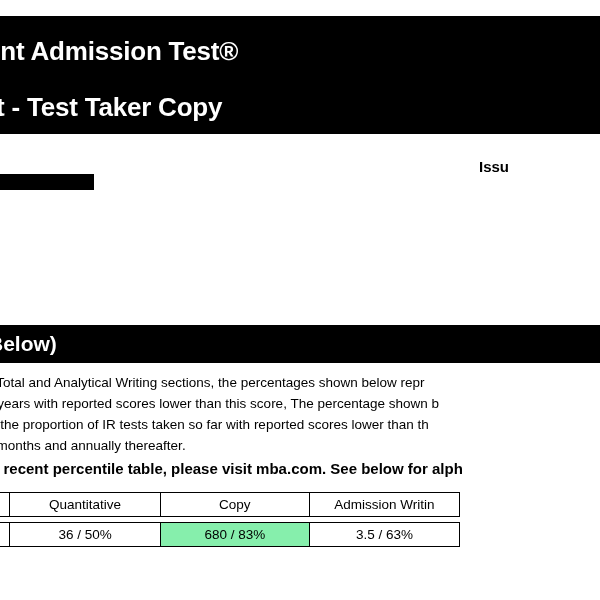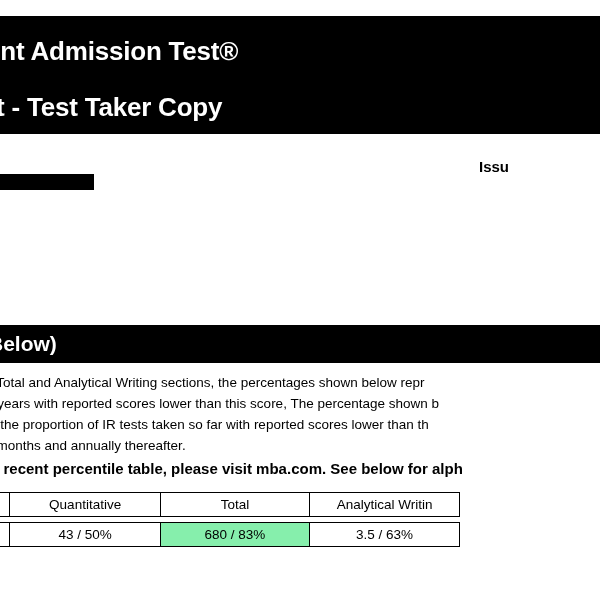--- a/index.html
+++ b/index.html
@@ -180,31 +180,31 @@
     <p>x  months  and   annually  thereafter.</p>
   </div>
 
   <div class="note-line">st recent percentile table, please visit mba.com. See below for alph</div>
 
   <table class="score-table">
     <tbody>
         <tr class="header-row">
       <td class="col-label">Verbal</td>
       <td class="col-cell">Quantitative</td>
-      <td class="col-cell">Total</td>
-      <td class="col-cell">Analytical Writin</td>
+      <td class="col-cell">Copy</td>
+      <td class="col-cell">Admission Writin</td>
     </tr>
     <tr class="spacer-row">
       <td></td>
       <td></td>
       <td></td>
       <td></td>
     </tr>
     <tr class="value-row">
       <td class="col-label">40 / 91%</td>
-      <td class="col-cell">43 / 50%</td>
+      <td class="col-cell">36 / 50%</td>
       <td class="col-cell highlight">680 / 83%</td>
       <td class="col-cell">3.5 / 63%</td>
     </tr>
   </tbody>
     </table>
 
 </div>
 
 </body></html>

